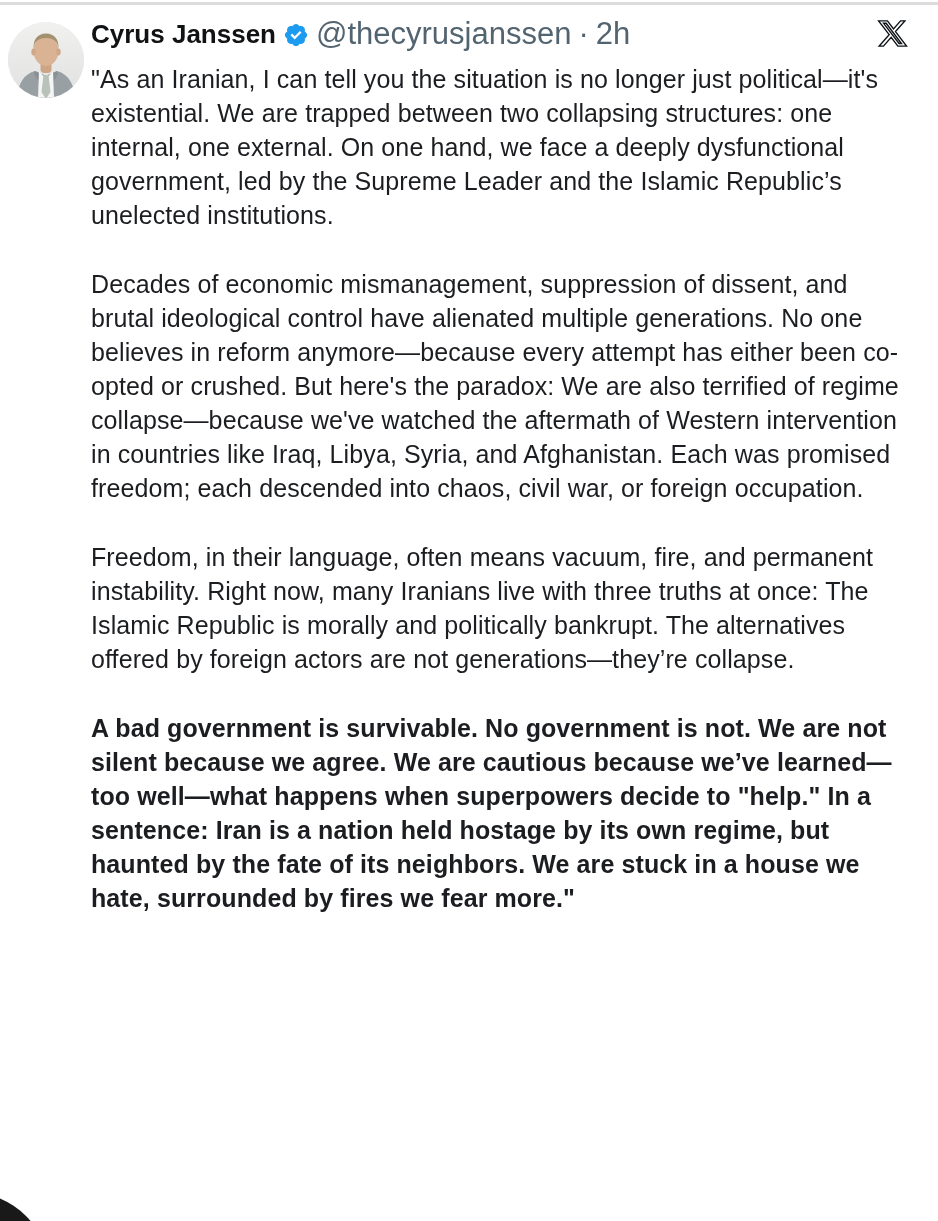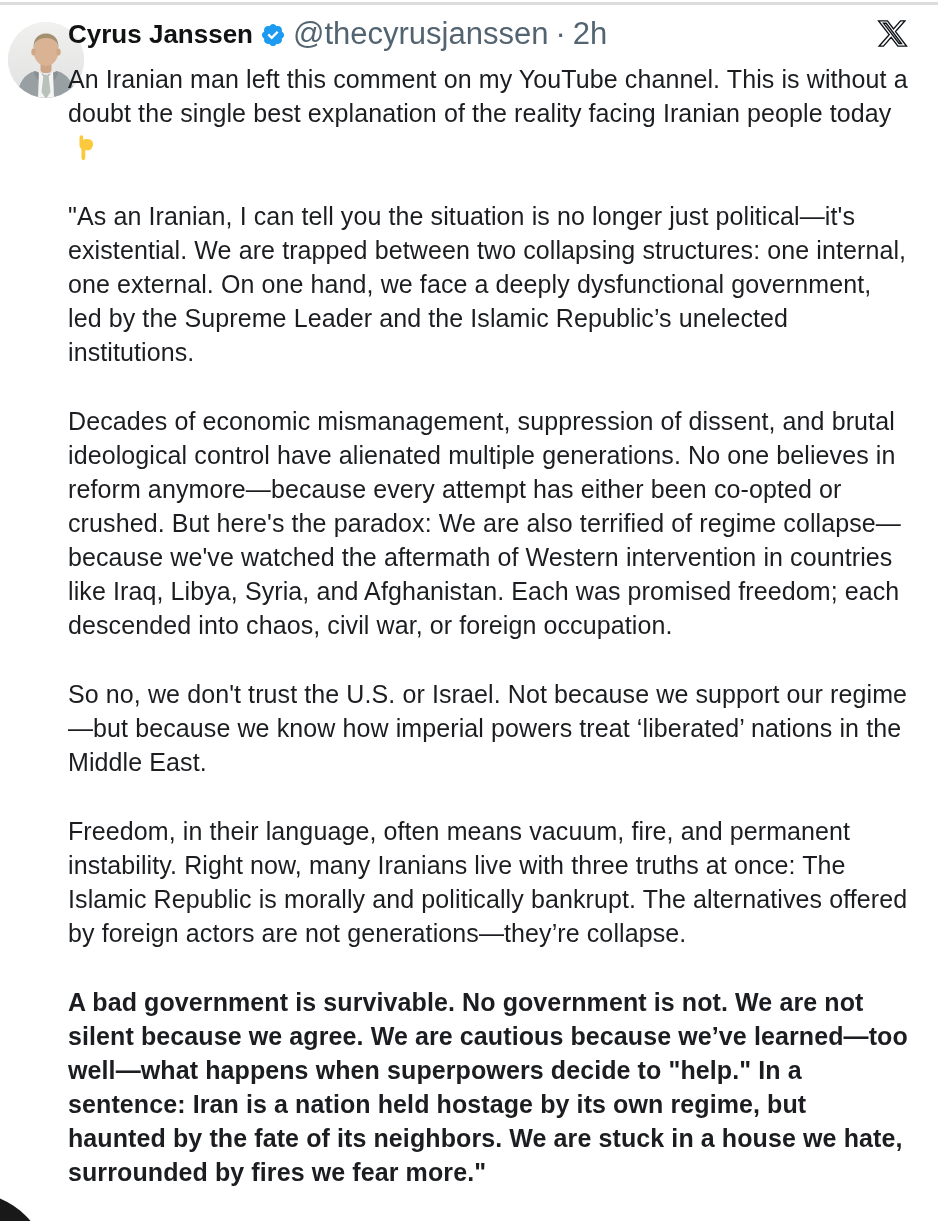--- a/index.html
+++ b/index.html
@@ -15,21 +15,21 @@
     position:absolute; top:2px; left:0; right:0;
     height:3px; background:#dcdcdc;
   }
   .tweet { position:absolute; top:18px; left:0; right:0; }
   .avatar {
     position:absolute; left:8px; top:4px;
     width:76px; height:76px; border-radius:50%;
     overflow:hidden; background:#e9e9e7;
   }
   .avatar svg { display:block; width:100%; height:100%; }
-  .content { margin-left:68px; margin-right:30px; position:relative; }
+  .content { margin-left:91px; margin-right:30px; position:relative; }
   .header-row {
     display:flex; align-items:center; gap:7px;
     font-size:26px; line-height:32px;
     padding-right:46px; white-space:nowrap;
   }
   .name { font-weight:700; color:#101214; }
   .badge { width:26px; height:26px; flex:0 0 auto; margin-top:2px; }
   .meta { color:#536471; font-size:31px; }
   .x-logo {
     position:absolute; right:0; top:0;
@@ -96,29 +96,22 @@
       </svg>
       <span class="meta">@thecyrusjanssen</span>
       <span class="meta">·</span>
       <span class="meta">2h</span>
       <svg class="x-logo" viewBox="0 0 24 24">
         <path fill="#ffffff" stroke="#0f1419" stroke-width="1.1" d="M18.244 2.25h3.308l-7.227 8.26 8.502 11.24H16.17l-5.214-6.817L4.99 21.75H1.68l7.73-8.835L1.254 2.25H8.08l4.713 6.231zm-1.161 17.52h1.833L7.084 4.126H5.117z"></path>
       </svg>
     </div>
 
     <div class="body">
-      <p><span>An Iranian man left this comment on my YouTube channel. This is without a doubt the single best explanation of the reality facing Iranian people today</span><span class="emoji" title="👇"><svg viewBox="0 0 36 36">
-          <path fill="#fcc93d" d="M10 4.5 Q10 1.5 12.5 1.5 Q15 1.5 15 4.5 L15 8 Q17 6.5 20.5 6.8 Q26 7.3 27.5 10.5 Q28.6 13 27.8 15.5 L26.5 18.5 Q25.5 21 22.5 21.5 L16.5 21.8 Q14 21.8 12.5 20 L10.3 17 Q10 16 10 14 Z"></path>
-          <path fill="#fcc93d" d="M12.2 18 Q10.2 16.5 12.2 15.2 L15.8 15.2 Q17.3 16.5 15.8 18 Z"></path>
-          <path fill="#f8b826" d="M13.4 20 L16.8 20 L16.9 31.5 Q16.9 34.5 15.1 34.5 Q13.4 34.5 13.4 31.5 Z"></path>
-          <path fill="#fcc93d" d="M12.6 19 L17.6 19 L17.7 31.8 Q17.7 34.7 15.1 34.7 Q12.6 34.7 12.6 31.8 Z"></path>
-        </svg></span></p>
       <p>"As an Iranian, I can tell you the situation is no longer just political—it's existential. We are trapped between two collapsing structures: one internal, one external. On one hand, we face a deeply dysfunctional government, led by the Supreme Leader and the Islamic Republic’s unelected institutions.</p>
       <p>Decades of economic mismanagement, suppression of dissent, and brutal ideological control have alienated multiple generations. No one believes in reform anymore—because every attempt has either been co-opted or crushed. But here's the paradox: We are also terrified of regime collapse—because we've watched the aftermath of Western intervention in countries like Iraq, Libya, Syria, and Afghanistan. Each was promised freedom; each descended into chaos, civil war, or foreign occupation.</p>
-      <p>So no, we don't trust the U.S. or Israel. Not because we support our regime—but because we know how imperial powers treat ‘liberated’ nations in the Middle East.</p>
       <p>Freedom, in their language, often means vacuum, fire, and permanent instability. Right now, many Iranians live with three truths at once: The Islamic Republic is morally and politically bankrupt. The alternatives offered by foreign actors are not generations—they’re collapse.</p>
       <p>A bad government is survivable. No government is not. We are not silent because we agree. We are cautious because we’ve learned—too well—what happens when superpowers decide to "help." In a sentence: Iran is a nation held hostage by its own regime, but haunted by the fate of its neighbors. We are stuck in a house we hate, surrounded by fires we fear more."</p>
     </div>
 
   </div>
 </div>
 
 <div class="corner-shape"></div>
 
 </body></html>

